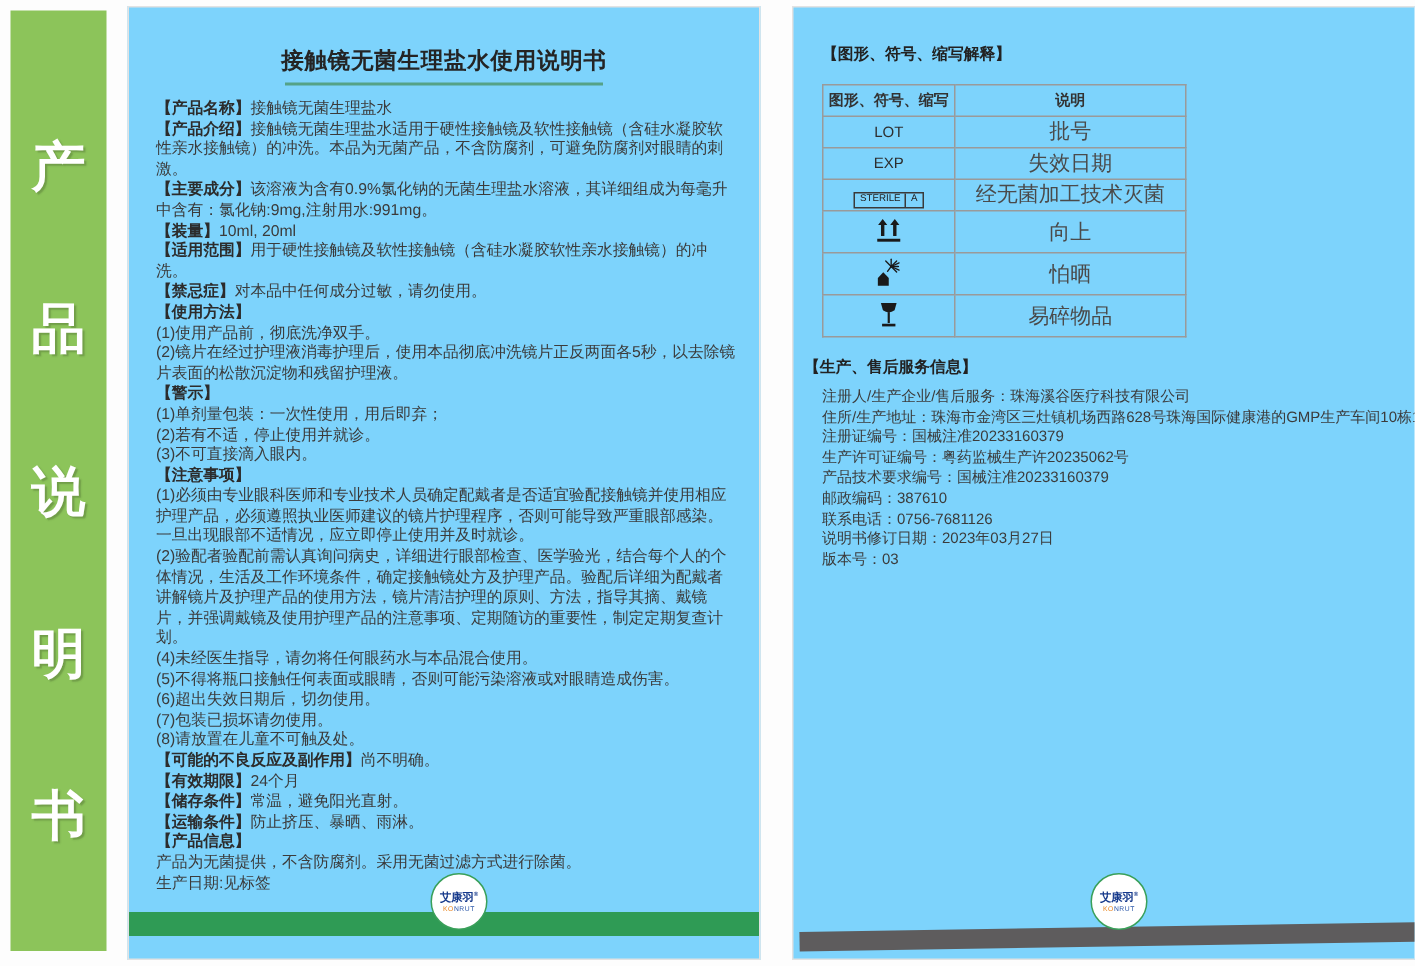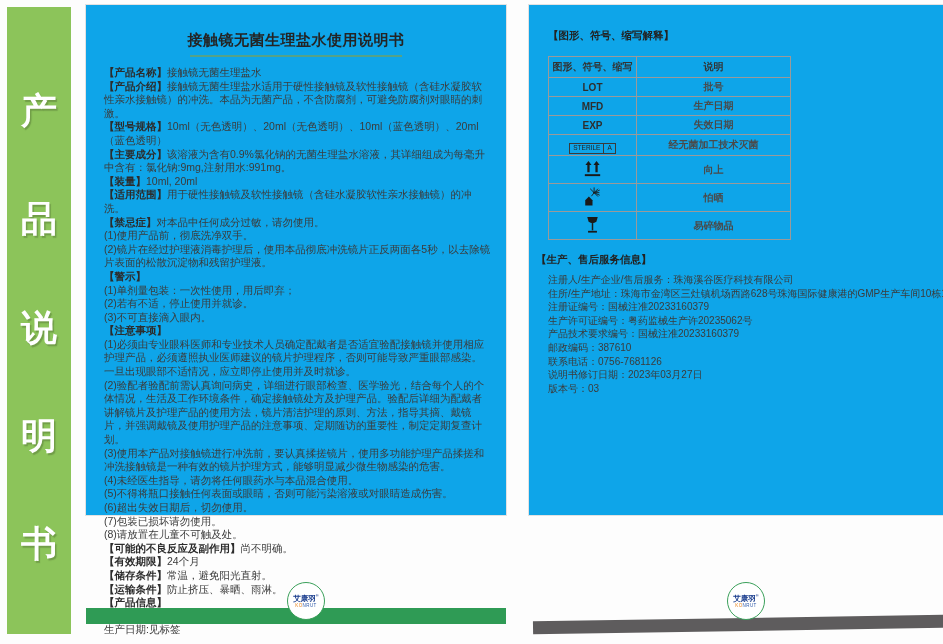--- a/index.html
+++ b/index.html
@@ -7,21 +7,21 @@
     width:943px;height:644px;position:relative;background:#fdfdfd;overflow:hidden;
     font-family:"Liberation Sans","DejaVu Sans",sans-serif;
   }
   
   .banner{position:absolute;left:7px;top:7px;width:64px;height:627px;background:#8cc45a;
     display:flex;flex-direction:column;align-items:center;justify-content:space-between;
     padding:86px 0 72px;box-sizing:border-box;}
   .banner-char{color:#ffffff;font-size:36px;font-weight:bold;line-height:1;
     text-shadow:1.5px 1.5px 1px rgba(80,110,50,.45);}
   
-  .page{position:absolute;top:4px;height:512px;background:#0ea5e9;border:1px solid #e2e2e2;
+  .page{position:absolute;top:4px;height:636px;background:#7dd3fc;border:1px solid #e2e2e2;
     box-sizing:border-box;}
   .page-left{left:85px;width:422px;}
   .page-right{left:528px;width:431px;}
   
   .title{margin-top:26px;text-align:center;font-size:15px;font-weight:bold;color:#242424;letter-spacing:.5px;}
   .underline{width:212px;height:2px;background:#55a287;margin:5px auto 9px;}
   .leaflet-body{padding:0 15px 0 18px;font-size:10.5px;line-height:13.6px;color:#3b3b3b;}
   .line{min-height:13.6px;}
   .tag{font-weight:bold;color:#2c2c2c;}
   .band-left{position:absolute;left:0;right:0;top:603px;height:16px;background:#2f9b55;z-index:1;}
@@ -35,22 +35,22 @@
   .logo-cn{font-size:7.5px;font-weight:bold;color:#173a8c;line-height:1;white-space:nowrap;}
   .logo-cn .reg{font-size:4px;vertical-align:super;}
   .logo-en{font-size:4.5px;color:#2a56a8;letter-spacing:.4px;line-height:1;margin-top:1.5px;}
   .logo-en b{color:#e8821a;font-weight:normal;}
   
   .sym-title{margin:24px 0 0 19px;font-weight:bold;font-size:10.5px;color:#222;}
   .sym-table{margin:13px 0 0 19px;border-collapse:collapse;}
   .sym-table td{border:1px solid #9a9a9a;text-align:center;vertical-align:middle;color:#333;margin-top:32px;}
   .c1{width:85px;} .c2{width:151px;}
   .hdr td{height:18px;font-size:10px;font-weight:bold;}
-  .code-row td{height:16px;font-size:10px;font-weight:bold;color:#2e2e2e;}
-  .code-row .c2, .icon-row .c2, .sterile-row .c2{font-weight:bold;font-size:10px;color:#4a4a4a;}
+  .code-row td{height:16px;font-size:10px;font-weight:normal;color:#2e2e2e;}
+  .code-row .c2, .icon-row .c2, .sterile-row .c2{font-weight:normal;font-size:14px;color:#4a4a4a;}
   .sterile-row td{height:16px;}
   .icon-row td{height:25px;}
   .sterile{display:inline-flex;border:1px solid #3a3a3a;font-size:6.5px;line-height:1;color:#222;}
   .sterile .st-main{padding:1.5px 3px;}
   .sterile .st-a{padding:1.5px 3px;border-left:1px solid #3a3a3a;}
   .svc-title{margin:13px 0 0 7px;font-weight:bold;font-size:10.5px;color:#222;}
   .svc-lines{margin:6px 0 0 19px;font-size:10px;line-height:13.6px;color:#3b3b3b;}
   .svc-lines .line{white-space:nowrap;overflow:hidden;}
   .sym-svg{display:block;margin:0 auto;}
 </style>
@@ -72,50 +72,49 @@
 
 <div class="page page-left">
   <div class="title">接触镜无菌生理盐水使用说明书</div>
   <div class="underline"></div>
   <div class="leaflet-body">
 
       <div class="line"><span class="tag">【产品名称】</span><span>接触镜无菌生理盐水</span></div>
 
       <div class="line"><span class="tag">【产品介绍】</span><span>接触镜无菌生理盐水适用于硬性接触镜及软性接触镜（含硅水凝胶软性亲水接触镜）的冲洗。本品为无菌产品，不含防腐剂，可避免防腐剂对眼睛的刺激。</span></div>
 
-      <div class="line"><span class="tag">【型号规格】</span><span>10ml（无色透明）、20ml（无色透明）、10ml（蓝色透明）、20ml（蓝色透明）</span></div>
 
       <div class="line"><span class="tag">【主要成分】</span><span>该溶液为含有0.9%氯化钠的无菌生理盐水溶液，其详细组成为每毫升中含有：氯化钠:9mg,注射用水:991mg。</span></div>
 
       <div class="line"><span class="tag">【装量】</span><span>10ml, 20ml</span></div>
 
       <div class="line"><span class="tag">【适用范围】</span><span>用于硬性接触镜及软性接触镜（含硅水凝胶软性亲水接触镜）的冲洗。</span></div>
 
       <div class="line"><span class="tag">【禁忌症】</span><span>对本品中任何成分过敏，请勿使用。</span></div>
 
+      <div class="line"><span class="tag">【使用方法】</span><span></span></div>
 
       <div class="line"><span class="tag"></span><span>(1)使用产品前，彻底洗净双手。</span></div>
 
       <div class="line"><span class="tag"></span><span>(2)镜片在经过护理液消毒护理后，使用本品彻底冲洗镜片正反两面各5秒，以去除镜片表面的松散沉淀物和残留护理液。</span></div>
 
       <div class="line"><span class="tag">【警示】</span><span></span></div>
 
       <div class="line"><span class="tag"></span><span>(1)单剂量包装：一次性使用，用后即弃；</span></div>
 
       <div class="line"><span class="tag"></span><span>(2)若有不适，停止使用并就诊。</span></div>
 
       <div class="line"><span class="tag"></span><span>(3)不可直接滴入眼内。</span></div>
 
       <div class="line"><span class="tag">【注意事项】</span><span></span></div>
 
       <div class="line"><span class="tag"></span><span>(1)必须由专业眼科医师和专业技术人员确定配戴者是否适宜验配接触镜并使用相应护理产品，必须遵照执业医师建议的镜片护理程序，否则可能导致严重眼部感染。一旦出现眼部不适情况，应立即停止使用并及时就诊。</span></div>
 
       <div class="line"><span class="tag"></span><span>(2)验配者验配前需认真询问病史，详细进行眼部检查、医学验光，结合每个人的个体情况，生活及工作环境条件，确定接触镜处方及护理产品。验配后详细为配戴者讲解镜片及护理产品的使用方法，镜片清洁护理的原则、方法，指导其摘、戴镜片，并强调戴镜及使用护理产品的注意事项、定期随访的重要性，制定定期复查计划。</span></div>
 
-      <div class="line"><span class="tag"></span><span>(3)使用本产品对接触镜进行冲洗前，要认真揉搓镜片，使用多功能护理产品揉搓和冲洗接触镜是一种有效的镜片护理方式，能够明显减少微生物感染的危害。</span></div>
 
       <div class="line"><span class="tag"></span><span>(4)未经医生指导，请勿将任何眼药水与本品混合使用。</span></div>
 
       <div class="line"><span class="tag"></span><span>(5)不得将瓶口接触任何表面或眼睛，否则可能污染溶液或对眼睛造成伤害。</span></div>
 
       <div class="line"><span class="tag"></span><span>(6)超出失效日期后，切勿使用。</span></div>
 
       <div class="line"><span class="tag"></span><span>(7)包装已损坏请勿使用。</span></div>
 
       <div class="line"><span class="tag"></span><span>(8)请放置在儿童不可触及处。</span></div>
@@ -147,24 +146,20 @@
 
   <table class="sym-table">
     <tbody>
         <tr class="hdr">
       <td class="c1">图形、符号、缩写</td>
       <td class="c2">说明</td>
     </tr>
     <tr class="code-row">
       <td class="c1">LOT</td>
       <td class="c2">批号</td>
-    </tr>
-    <tr class="code-row">
-      <td class="c1">MFD</td>
-      <td class="c2">生产日期</td>
     </tr>
     <tr class="code-row">
       <td class="c1">EXP</td>
       <td class="c2">失效日期</td>
     </tr>
     <tr class="sterile-row">
       <td class="c1">
         <span class="sterile">
           <span class="st-main">STERILE</span>
           <span class="st-a">A</span>

